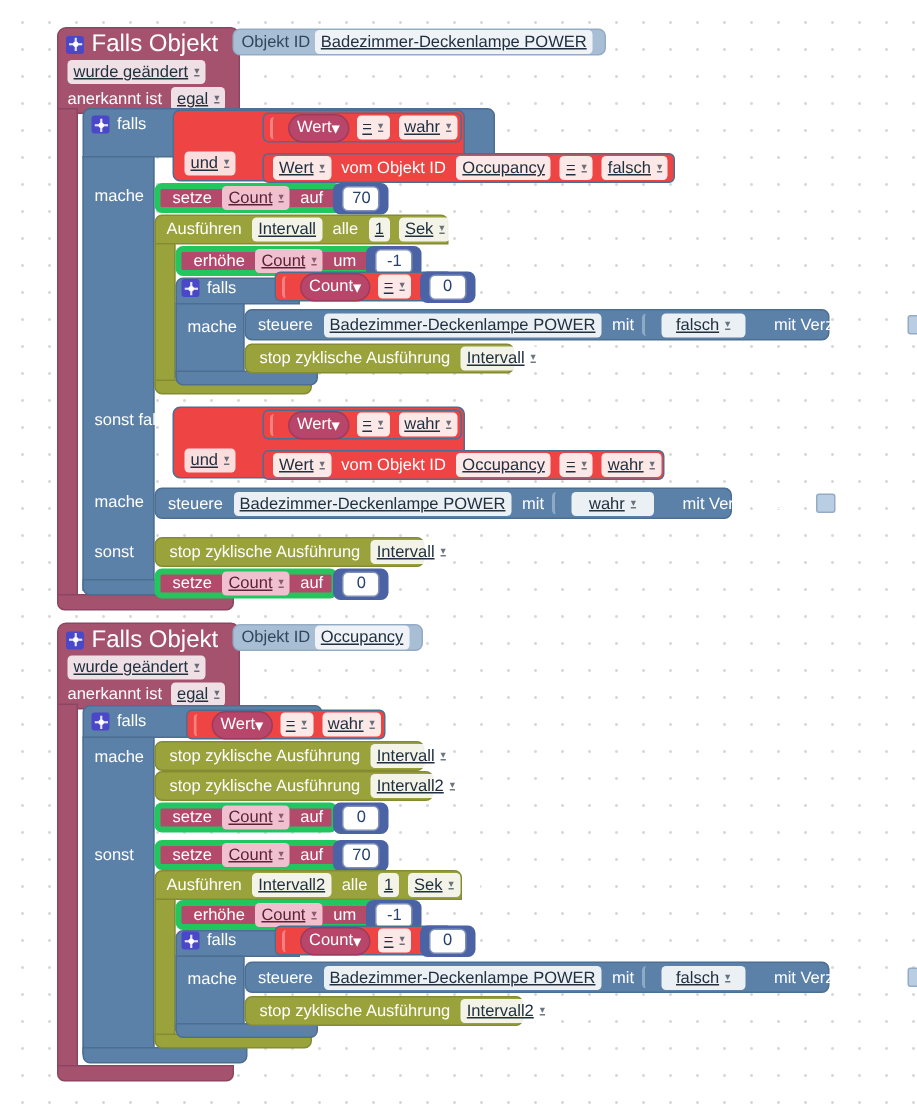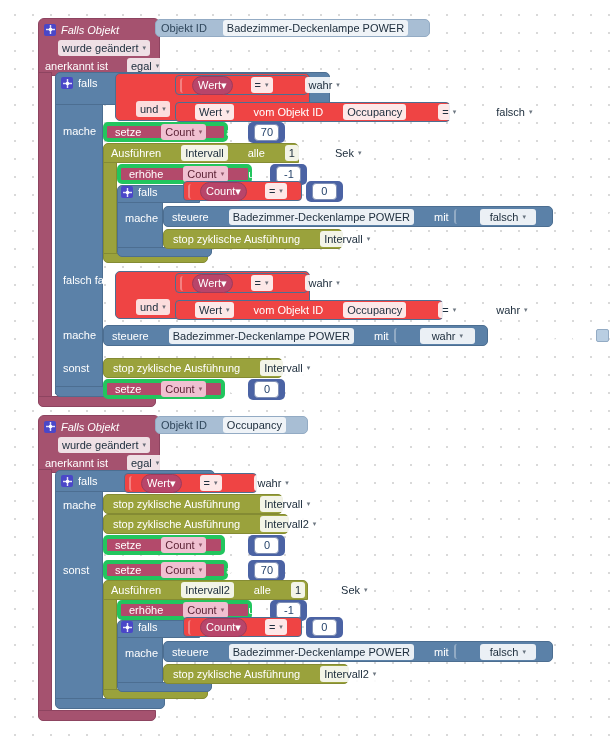--- a/index.html
+++ b/index.html
@@ -26,21 +26,21 @@
   .var{background:#b34a6b;border:4px solid #22c55e;}
   .timer{background:#9aa23c;border:1px solid #848b33;}
   .logic{background:#ef4444;border:1px solid #4c6e91;}
   .objid{background:#a8bed4;border:1px solid #93abc4;}
 
   
   .chip{
     display:inline-flex;align-items:center;
     background:rgba(255,255,255,.82);
     color:#20303f;border-radius:3px;
-    padding:1px 4px;margin:0 16px;font-size:11px;line-height:14px;
+    padding:1px 4px;margin:0 3px;font-size:11px;line-height:14px;text-decoration:underline;
   }
   .chip.pinkbg{background:#f0c0d1;color:#5c2135;}
   .chip.plain{background:rgba(255,255,255,.88);}
   .chip .caret{margin-left:4px;font-size:7px;opacity:.65;}
   .num{
     display:inline-flex;align-items:center;justify-content:center;
     background:#ffffff;color:#25436b;border:1px solid #7f8fb5;
     border-radius:4px;padding:0px 5px;margin:0 3px;min-width:13px;
     font-size:11px;line-height:15px;
   }
@@ -50,21 +50,21 @@
     width:12px;height:12px;border-radius:2px;background:#4a47c8;
     display:inline-flex;align-items:center;justify-content:center;
     margin-right:5px;flex:none;
   }
   .gear svg{display:block;}
   .cbox{
     width:11px;height:11px;border-radius:2px;background:#b9cee2;
     border:1px solid #93abc4;margin-left:5px;flex:none;display:inline-block;
   }
   .kw{padding:0 4px;font-size:11px;}
-  .hdr{font-size:11px;font-style:italic;}
+  .hdr{font-size:16px;}
 
   
   .pill{
     display:inline-flex;align-items:center;border-radius:10px;
     padding:2px 5px;margin:0 2px;
   }
   .pill.varp{background:#b8456a;border:1px solid #9e3a5b;}
   .socket{
     width:7px;height:15px;background:transparent;border-left:2px solid rgba(255,255,255,.33);
     border-radius:3px;margin:0 1px;flex:none;
@@ -259,21 +259,21 @@
   <div class="blk timer" style="left:163px;top:229px;width:180px;height:20px;border-radius:5px;">
     <div class="row" style="height:100%;padding-left:5px;">
       <span class="kw">stop zyklische Ausführung</span>
       <span class="chip plain">
           <span>Intervall</span>
           <span class="caret">▾</span>
         </span>
     </div>
   </div>
 
-  <span class="kw" style="position:absolute;left:59px;top:274px;">falsch falls</span>
+  <span class="kw" style="position:absolute;left:59px;top:274px;">sonst falls</span>
 
   <div class="blk logic" style="left:115px;top:271px;width:195px;height:48px;"></div>
   <div class="chip" style="position:absolute;left:120px;top:299px;">
     <span>und</span>
       <span class="caret">▾</span>
   </div>
 
   <div class="blk logic" style="left:175px;top:273px;width:133px;height:20px;border-radius:4px;">
     <div class="row" style="height:100%;padding-left:3px;">
       <span class="socket"></span>

